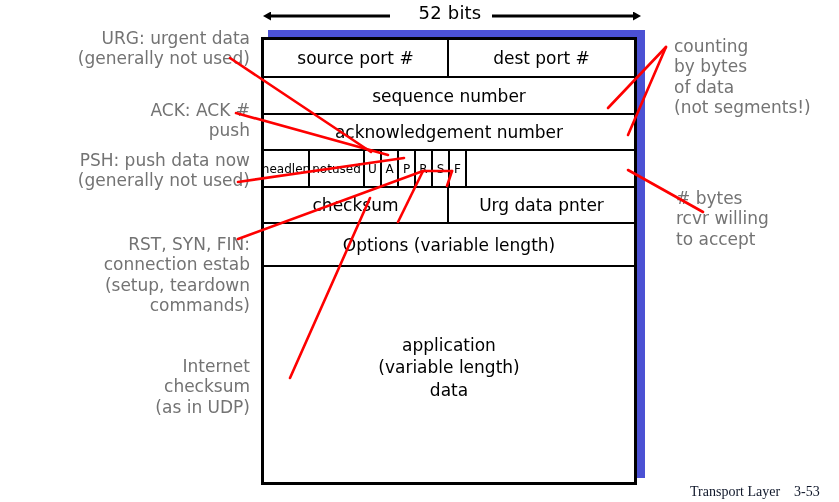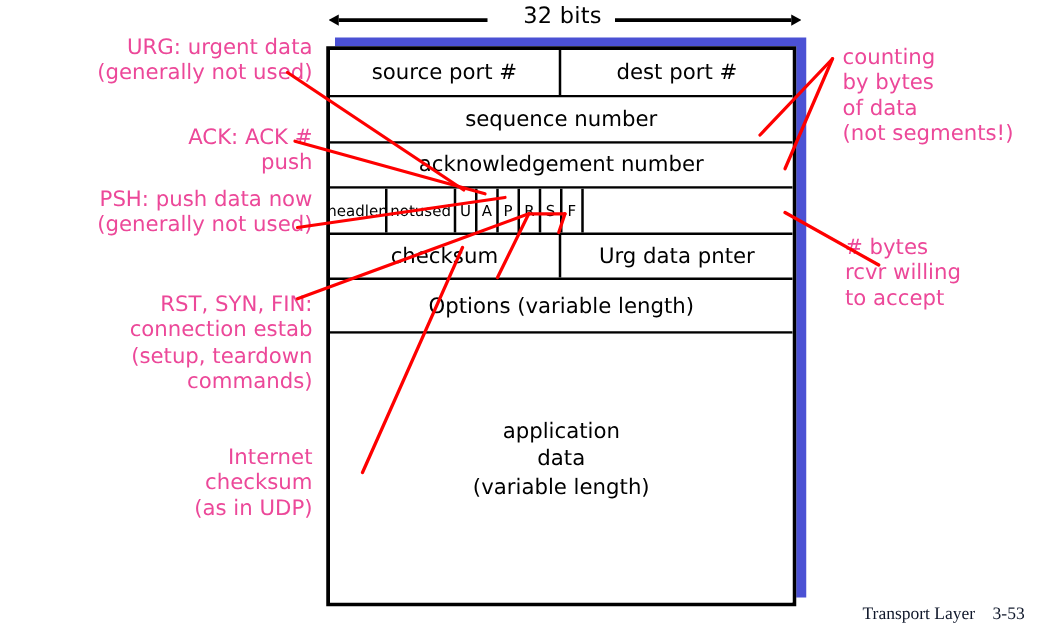--- a/index.html
+++ b/index.html
@@ -124,21 +124,21 @@
     line-height: 1.32;
     color: #000;
     margin-top: -14px;
   }
 
   
   .callout {
     position: absolute;
     font-size: 17px;
     line-height: 1.20;
-    color: #ec4899;
+    color: #737373;
     white-space: pre;
   }
   .callout.right-align { text-align: right; }
   .callout.left-align  { text-align: left; }
 
   
   #overlay {
     position: absolute;
     left: 0;
     top: 0;
@@ -157,21 +157,21 @@
     color: #0f172a;
     white-space: pre;
   }
 </style>
 </head>
 <body>
 
 <div id="canvas">
 
   <div id="width-ruler">
-    <div class="ruler-label">32 bits</div>
+    <div class="ruler-label">52 bits</div>
   </div>
 
   <div id="blue-shadow"></div>
 
   <div id="segment-table">
 
     <div class="seg-row" id="row-ports">
       <div class="seg-cell half divider">source port #</div>
       <div class="seg-cell half">dest port #</div>
     </div>
@@ -206,22 +206,22 @@
       <div class="seg-cell half">Urg data pnter</div>
     </div>
 
     <div class="seg-row" id="row-options">
       <div class="seg-cell full">Options (variable length)</div>
     </div>
 
     <div class="seg-row last" id="row-appdata">
       <div class="appdata-text">
         <div>application</div>
+        <div>(variable length)</div>
         <div>data</div>
-        <div>(variable length)</div>
       </div>
     </div>
 
   </div>
 
   <div class="callout right-align" style="left:22px; top:28px; width:228px;">URG: urgent data
 (generally not used)</div>
 
   <div class="callout right-align" style="left:22px; top:100px; width:228px;">ACK: ACK #
 push</div>

